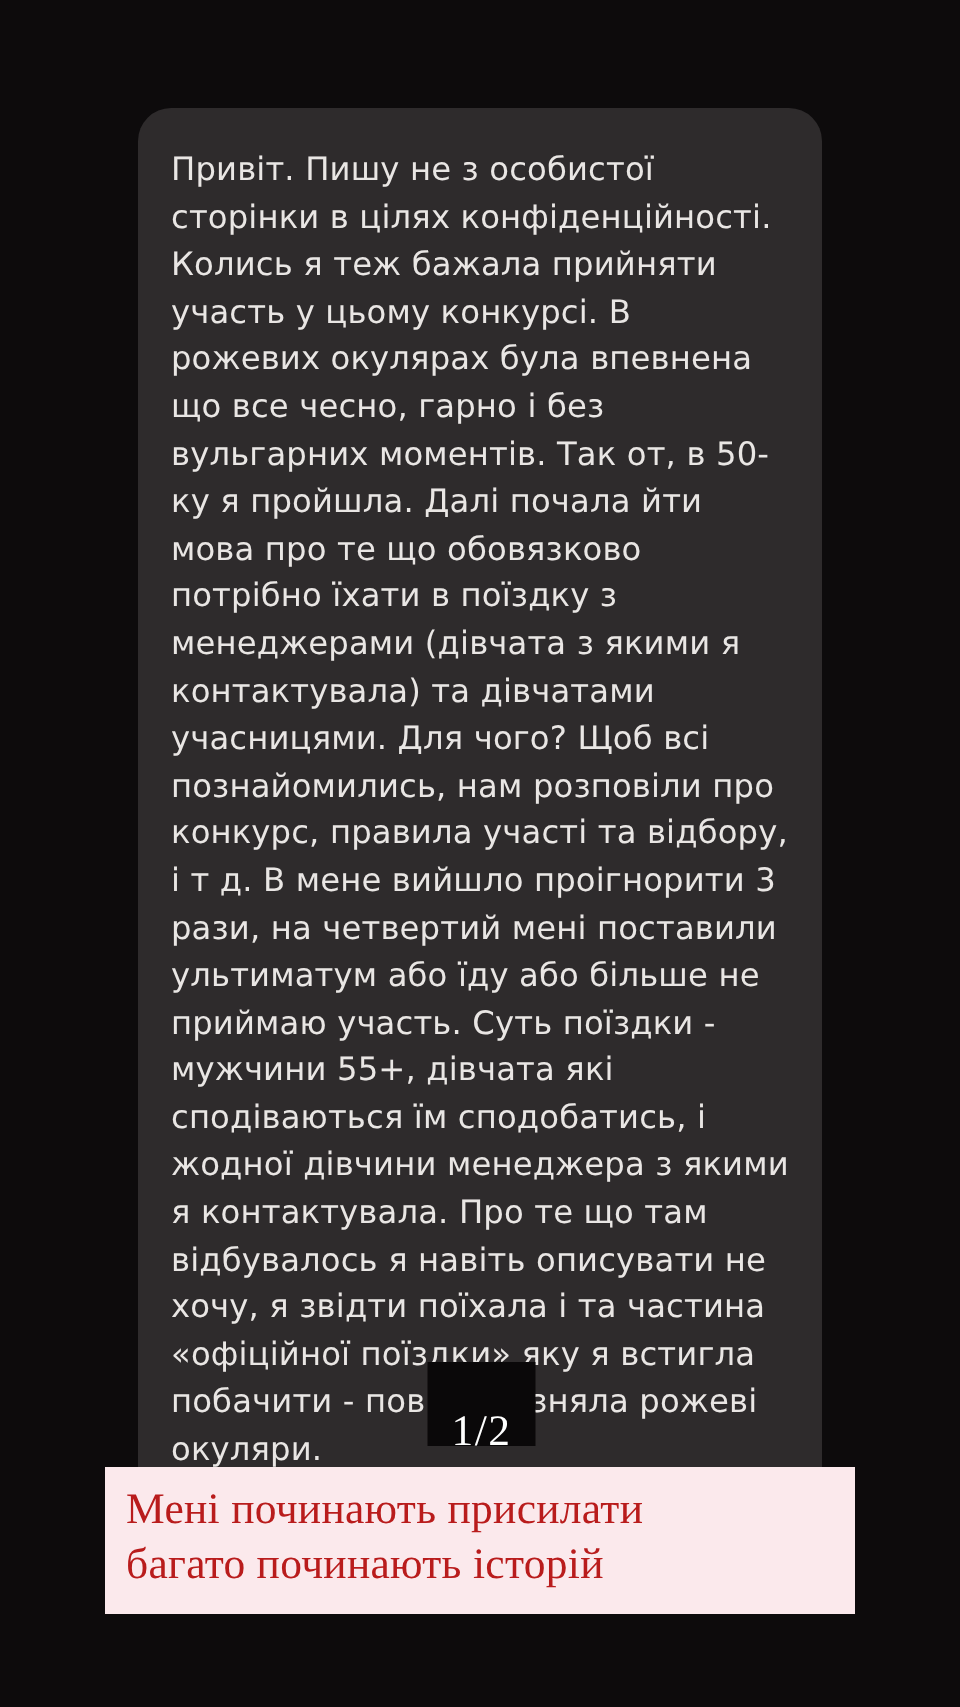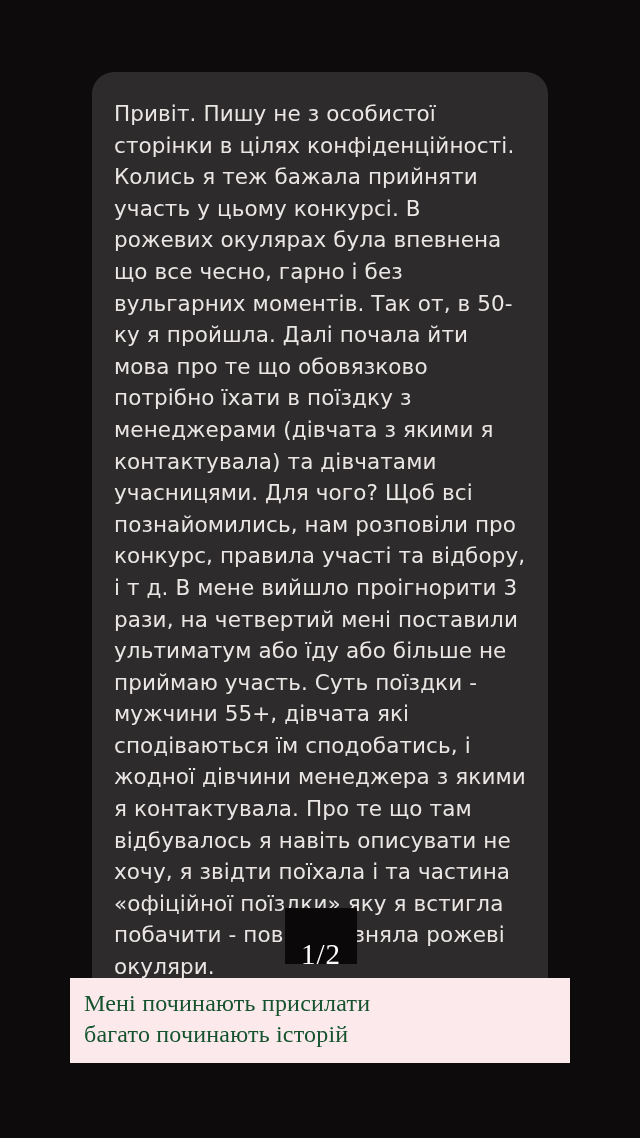--- a/index.html
+++ b/index.html
@@ -62,23 +62,23 @@
   .caption-banner {
     position: absolute;
     left: 70px;
     top: 978px;
     width: 500px;
     background: #fbe9ec;
     padding: 10px 14px 14px 14px;
     box-sizing: border-box;
   }
   .caption-line {
-    color: #14532d;
+    color: #b91c1c;
     font-family: "Liberation Serif", serif;
-    font-size: 24px;
+    font-size: 29px;
     line-height: 1.28;
     letter-spacing: 0.2px;
     white-space: nowrap;
   }
   .vignette-top {
     position: absolute;
     left: 0; top: 0; width: 640px; height: 72px;
     background: #0d0b0c;
   }
   .vignette-bottom {

